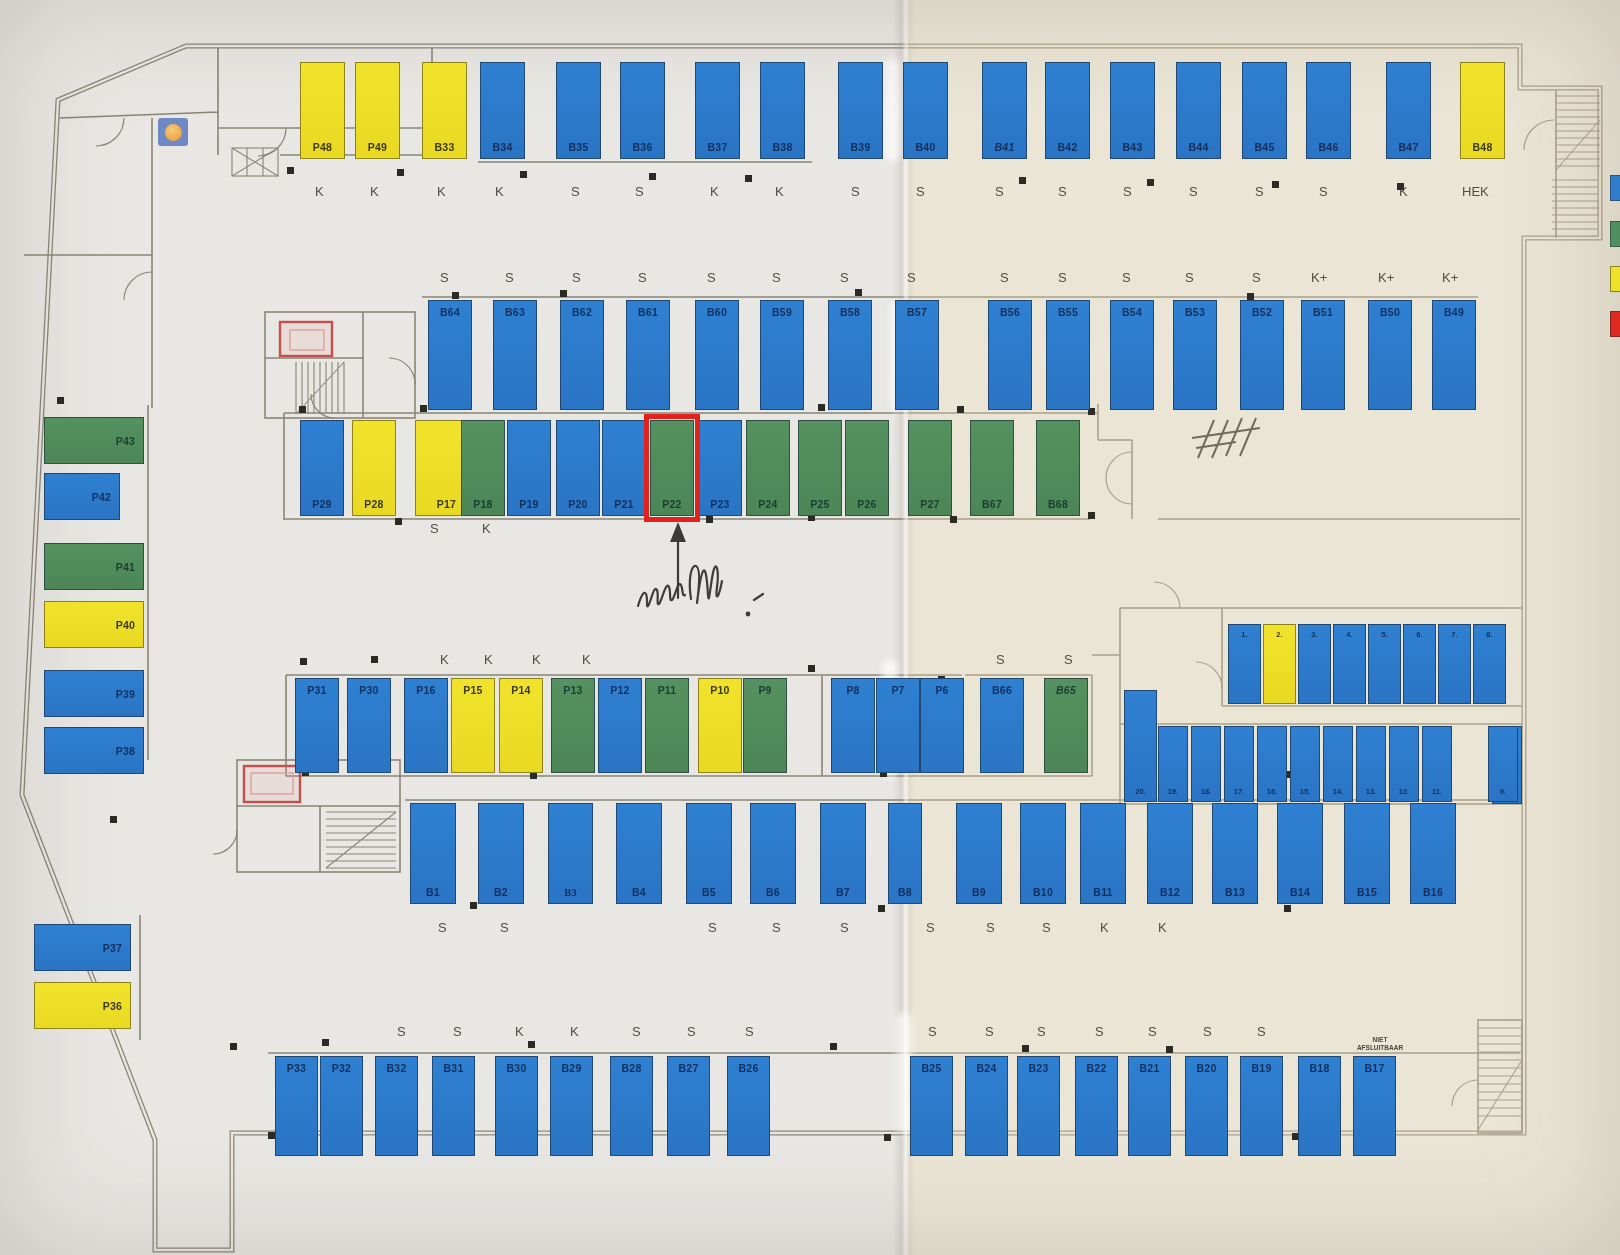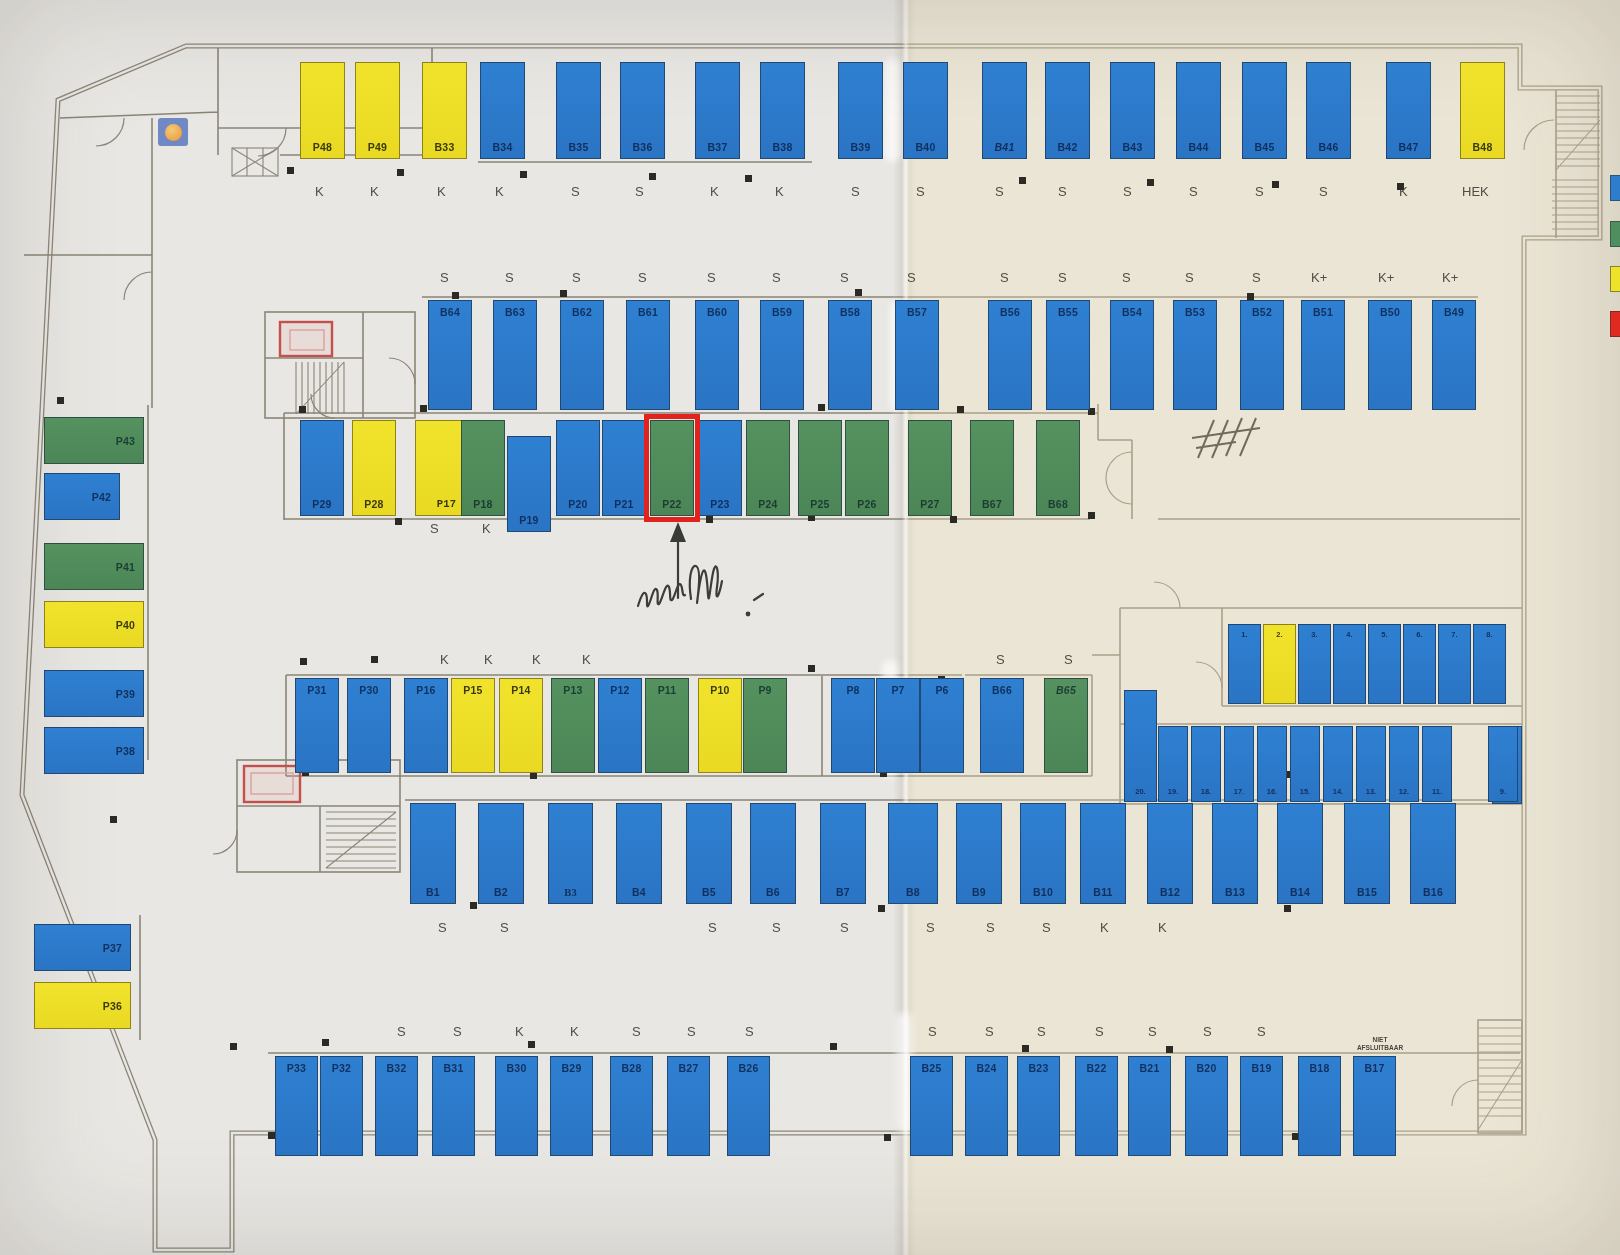--- a/index.html
+++ b/index.html
@@ -207,27 +207,27 @@
       </div>
       <div class="spot blue" style="left: 1432px; top: 300px; width: 44px; height: 110px;">
         <span class="lbl top">B49</span>
       </div>
       <div class="spot blue" style="left: 300px; top: 420px; width: 44px; height: 96px;">
         <span class="lbl bottom">P29</span>
       </div>
       <div class="spot yellow" style="left: 352px; top: 420px; width: 44px; height: 96px;">
         <span class="lbl bottom">P28</span>
       </div>
-      <div class="spot yellow" style="left: 415px; top: 420px; width: 63px; height: 96px; font-family: Liberation Mono, monospace;">
+      <div class="spot yellow" style="left: 415px; top: 420px; width: 63px; height: 96px;">
         <span class="lbl bottom">P17</span>
       </div>
       <div class="spot green" style="left: 461px; top: 420px; width: 44px; height: 96px;">
         <span class="lbl bottom">P18</span>
       </div>
-      <div class="spot blue" style="left: 507px; top: 420px; width: 44px; height: 96px; margin-top: 16px;">
+      <div class="spot blue" style="left: 507px; top: 420px; width: 44px; height: 96px;">
         <span class="lbl bottom">P19</span>
       </div>
       <div class="spot blue" style="left: 556px; top: 420px; width: 44px; height: 96px;">
         <span class="lbl bottom">P20</span>
       </div>
       <div class="spot blue" style="left: 602px; top: 420px; width: 44px; height: 96px;">
         <span class="lbl bottom">P21</span>
       </div>
       <div class="spot green hl" style="left: 650px; top: 420px; width: 44px; height: 96px;">
         <span class="lbl bottom">P22</span>
@@ -336,21 +336,21 @@
       </div>
       <div class="spot blue" style="left: 686px; top: 803px; width: 46px; height: 101px;">
         <span class="lbl bottom">B5</span>
       </div>
       <div class="spot blue" style="left: 750px; top: 803px; width: 46px; height: 101px;">
         <span class="lbl bottom">B6</span>
       </div>
       <div class="spot blue" style="left: 820px; top: 803px; width: 46px; height: 101px;">
         <span class="lbl bottom">B7</span>
       </div>
-      <div class="spot blue" style="left: 888px; top: 803px; width: 50px; height: 101px;">
+      <div class="spot blue" style="left: 888px; top: 803px; width: 34px; height: 101px;">
         <span class="lbl bottom">B8</span>
       </div>
       <div class="spot blue" style="left: 956px; top: 803px; width: 46px; height: 101px;">
         <span class="lbl bottom">B9</span>
       </div>
       <div class="spot blue" style="left: 1020px; top: 803px; width: 46px; height: 101px;">
         <span class="lbl bottom">B10</span>
       </div>
       <div class="spot blue" style="left: 1080px; top: 803px; width: 46px; height: 101px;">
         <span class="lbl bottom">B11</span>

